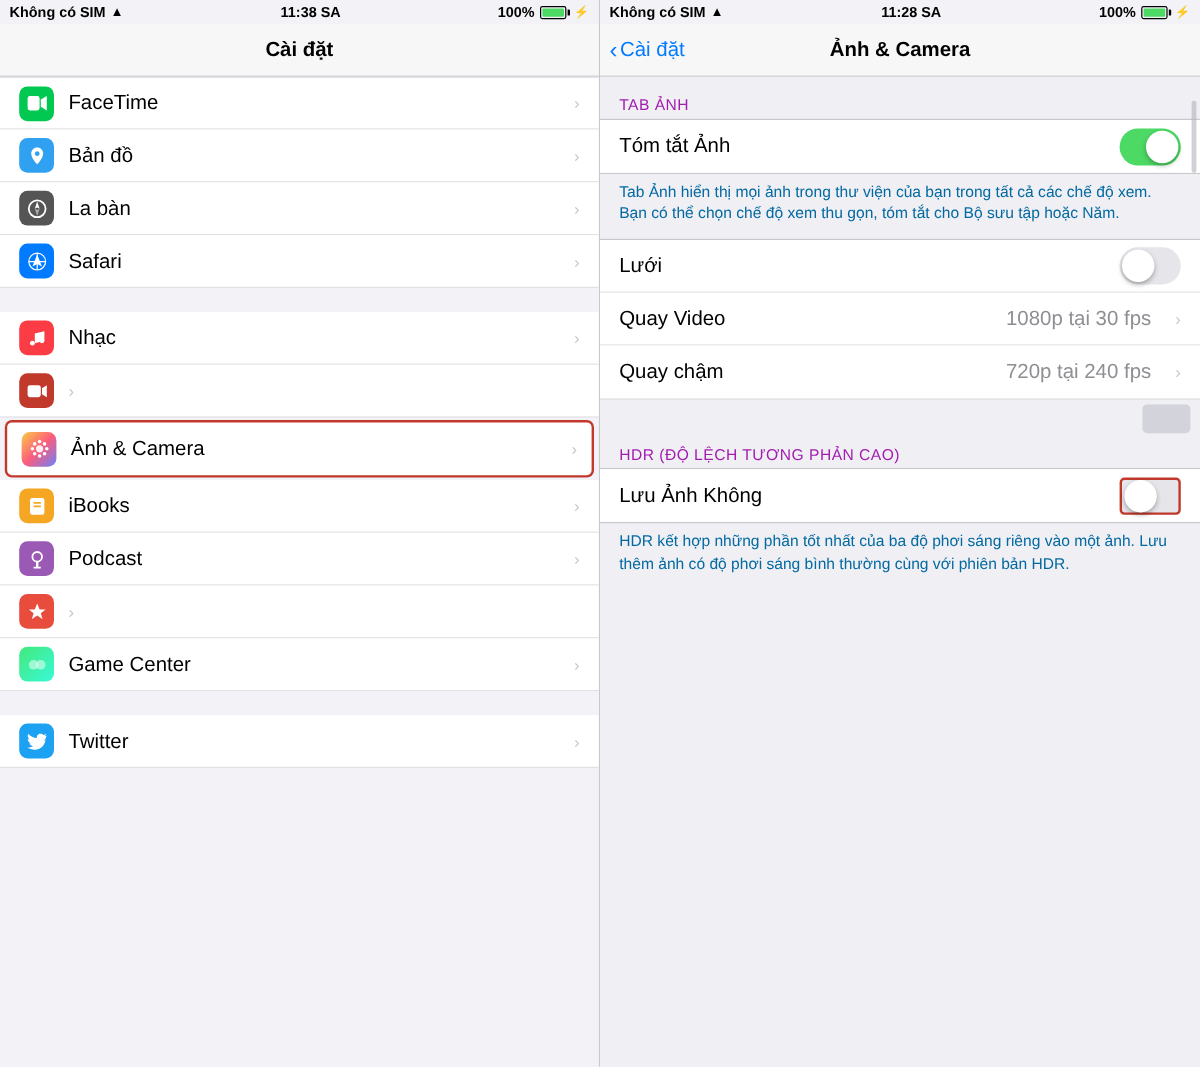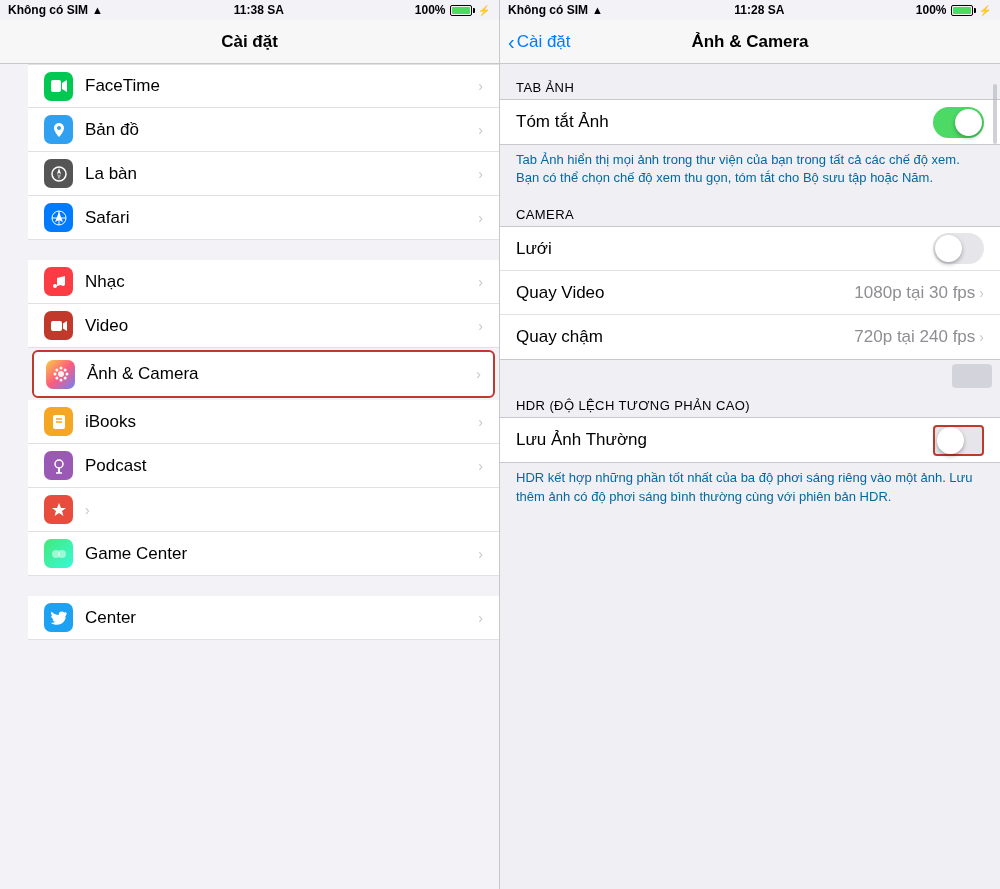--- a/index.html
+++ b/index.html
@@ -46,21 +46,20 @@
     .nav-bar .title {
       font-size: 17px;
       font-weight: 600;
       color: #000;
     }
 
     .settings-list {
       flex: 1;
       overflow-y: auto;
       background: #f2f2f7;
-      padding-left: 28px;
     }
 
     .settings-item {
       background: #fff;
       display: flex;
       align-items: center;
       padding: 0 16px;
       height: 44px;
       border-bottom: 1px solid #e0e0e5;
       cursor: pointer;
@@ -153,21 +152,21 @@
 
     .right-content {
       flex: 1;
       overflow-y: auto;
       background: #efeff4;
       padding-top: 8px;
     }
 
     .section-header {
       font-size: 13px;
-      color: #000000;
+      color: #a21caf;
       padding: 8px 16px 4px 16px;
       text-transform: uppercase;
       letter-spacing: 0.4px;
     }
 
     .section-footer {
       font-size: 13px;
       color: #0369a1;
       padding: 6px 16px 12px 16px;
       line-height: 1.4;
@@ -194,21 +193,21 @@
 
     .detail-item .detail-label {
       flex: 1;
       font-size: 17px;
       color: #000;
     }
 
     .detail-item .detail-value {
       font-size: 17px;
       color: #8e8e93;
-      margin-right: 4px;
+      margin-right: 20px;
     }
 
     
     .toggle {
       width: 51px;
       height: 31px;
       border-radius: 15.5px;
       display: flex;
       align-items: center;
       padding: 2px;
@@ -373,21 +372,20 @@
       <span class="chevron">›</span>
     </div>
 
     <div class="settings-item">
       <div class="icon-wrap icon-video">
         <svg width="18" height="18" viewBox="0 0 18 18" fill="white">
             <rect x="1" y="4" width="11" height="10" rx="2"></rect>
             <polygon points="13,6.5 17,4 17,14 13,11.5"></polygon>
           </svg>
       </div>
-      <span class="item-label">Video</span>
       <span class="chevron">›</span>
     </div>
 
     <div class="settings-item highlighted">
       <div class="icon-wrap icon-photos">
         <svg width="18" height="18" viewBox="0 0 18 18">
             <circle cx="9" cy="9" r="3" fill="white" opacity="0.9"></circle>
             <circle cx="9" cy="3" r="1.5" fill="white"></circle>
             <circle cx="9" cy="15" r="1.5" fill="white"></circle>
             <circle cx="3" cy="9" r="1.5" fill="white"></circle>
@@ -447,21 +445,21 @@
     </div>
 
     <div style="height:20px;background:#f2f2f7;"></div>
 
     <div class="settings-item">
       <div class="icon-wrap icon-twitter">
         <svg width="18" height="18" viewBox="0 0 18 18" fill="white">
             <path d="M17 4c-.6.3-1.3.5-2 .6.7-.4 1.3-1.1 1.5-1.9-.7.4-1.4.7-2.2.8C13.7 2.8 12.8 2.4 11.8 2.4c-2 0-3.5 1.7-3 3.7-2.9-.1-5.5-1.5-7.2-3.6-.9 1.6-.5 3.6 1.1 4.7-.6 0-1.1-.2-1.6-.4 0 1.7 1.2 3.2 2.9 3.5-.5.1-1 .2-1.5.1.4 1.4 1.7 2.4 3.2 2.4C4.5 13.4 2.7 14 .9 14c2.4 1.5 5.1 2.1 7.8 1.6 3.7-.7 6.5-3.6 7.1-7.3.3-.2.5-.4.7-.6-.7.3-1.4.5-2.1.6.8-.5 1.4-1.2 1.6-2.1z"></path>
           </svg>
       </div>
-      <span class="item-label">Center</span>
+      <span class="item-label">Twitter</span>
       <span class="chevron">›</span>
     </div>
 
   </div>
 </div>
 
 <div class="right-panel">
 
   <div class="right-status-bar">
     <div style="display:flex;align-items:center;gap:4px;">
@@ -499,21 +497,20 @@
       <div class="detail-item">
         <span class="detail-label">Tóm tắt Ảnh</span>
         <div class="toggle on">
           <div class="toggle-thumb"></div>
         </div>
       </div>
     </div>
 
     <div class="section-footer">Tab Ảnh hiển thị mọi ảnh trong thư viện của bạn trong tất cả các chế độ xem. Bạn có thể chọn chế độ xem thu gọn, tóm tắt cho Bộ sưu tập hoặc Năm.</div>
 
-    <div class="section-header">CAMERA</div>
 
     <div class="white-group">
 
       <div class="detail-item">
         <span class="detail-label">Lưới</span>
         <div class="toggle off">
           <div class="toggle-thumb"></div>
         </div>
       </div>
 
@@ -533,21 +530,21 @@
     <div style="height:30px;background:#efeff4;position:relative;">
 
       <div style="position:absolute;right:8px;top:4px;width:40px;height:24px;background:#c8c8d0;border-radius:4px;opacity:0.7;"></div>
     </div>
 
     <div class="section-header">HDR (ĐỘ LỆCH TƯƠNG PHẢN CAO)</div>
 
     <div class="white-group">
 
       <div class="detail-item">
-        <span class="detail-label">Lưu Ảnh Thường</span>
+        <span class="detail-label">Lưu Ảnh Không</span>
         <div class="toggle off hdr-toggle-highlight">
           <div class="toggle-thumb"></div>
         </div>
       </div>
     </div>
 
     <div class="section-footer">HDR kết hợp những phần tốt nhất của ba độ phơi sáng riêng vào một ảnh. Lưu thêm ảnh có độ phơi sáng bình thường cùng với phiên bản HDR.</div>
 
   </div>
 </div>

